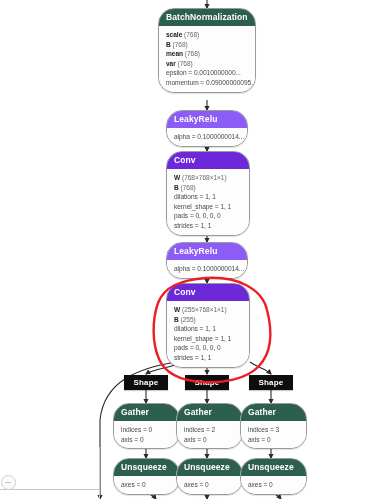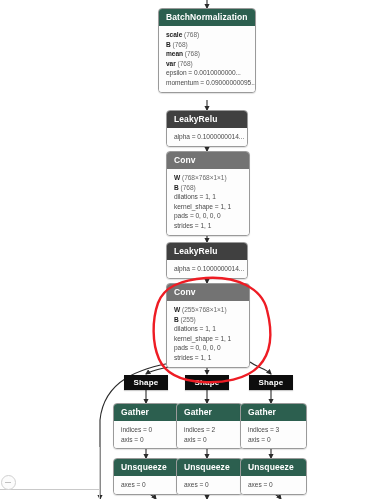--- a/index.html
+++ b/index.html
@@ -31,21 +31,21 @@
     height: 499px;
     pointer-events: none;
   }
 
   
   .node {
     position: absolute;
     box-sizing: border-box;
     background: #ffffff;
     border: 1px solid #9a9a9a;
-    border-radius: 4px;
+    border-radius: 16px;
     overflow: hidden;
     box-shadow: 0 1px 1px rgba(0,0,0,0.12);
   }
   .node-header {
     box-sizing: border-box;
     color: #ffffff;
     font-size: 8.5px;
     font-weight: bold;
     letter-spacing: 0.1px;
     padding: 3px 6px 3px 7px;
@@ -67,22 +67,22 @@
   .attr .k {
     font-weight: bold;
     color: #1c1c1c;
   }
   .attr .dim {
     color: #6a6a6a;
   }
 
   
   .hdr-green  { background: #2c5f4f; }
-  .hdr-red    { background: #404040; }
-  .hdr-blue   { background: #737373; }
+  .hdr-red    { background: #8b5cf6; }
+  .hdr-blue   { background: #6d28d9; }
 
   
   .pill {
     position: absolute;
     box-sizing: border-box;
     background: #0d0d0d;
     color: #ffffff;
     border-radius: 0;
     font-size: 8px;
     font-weight: bold;

